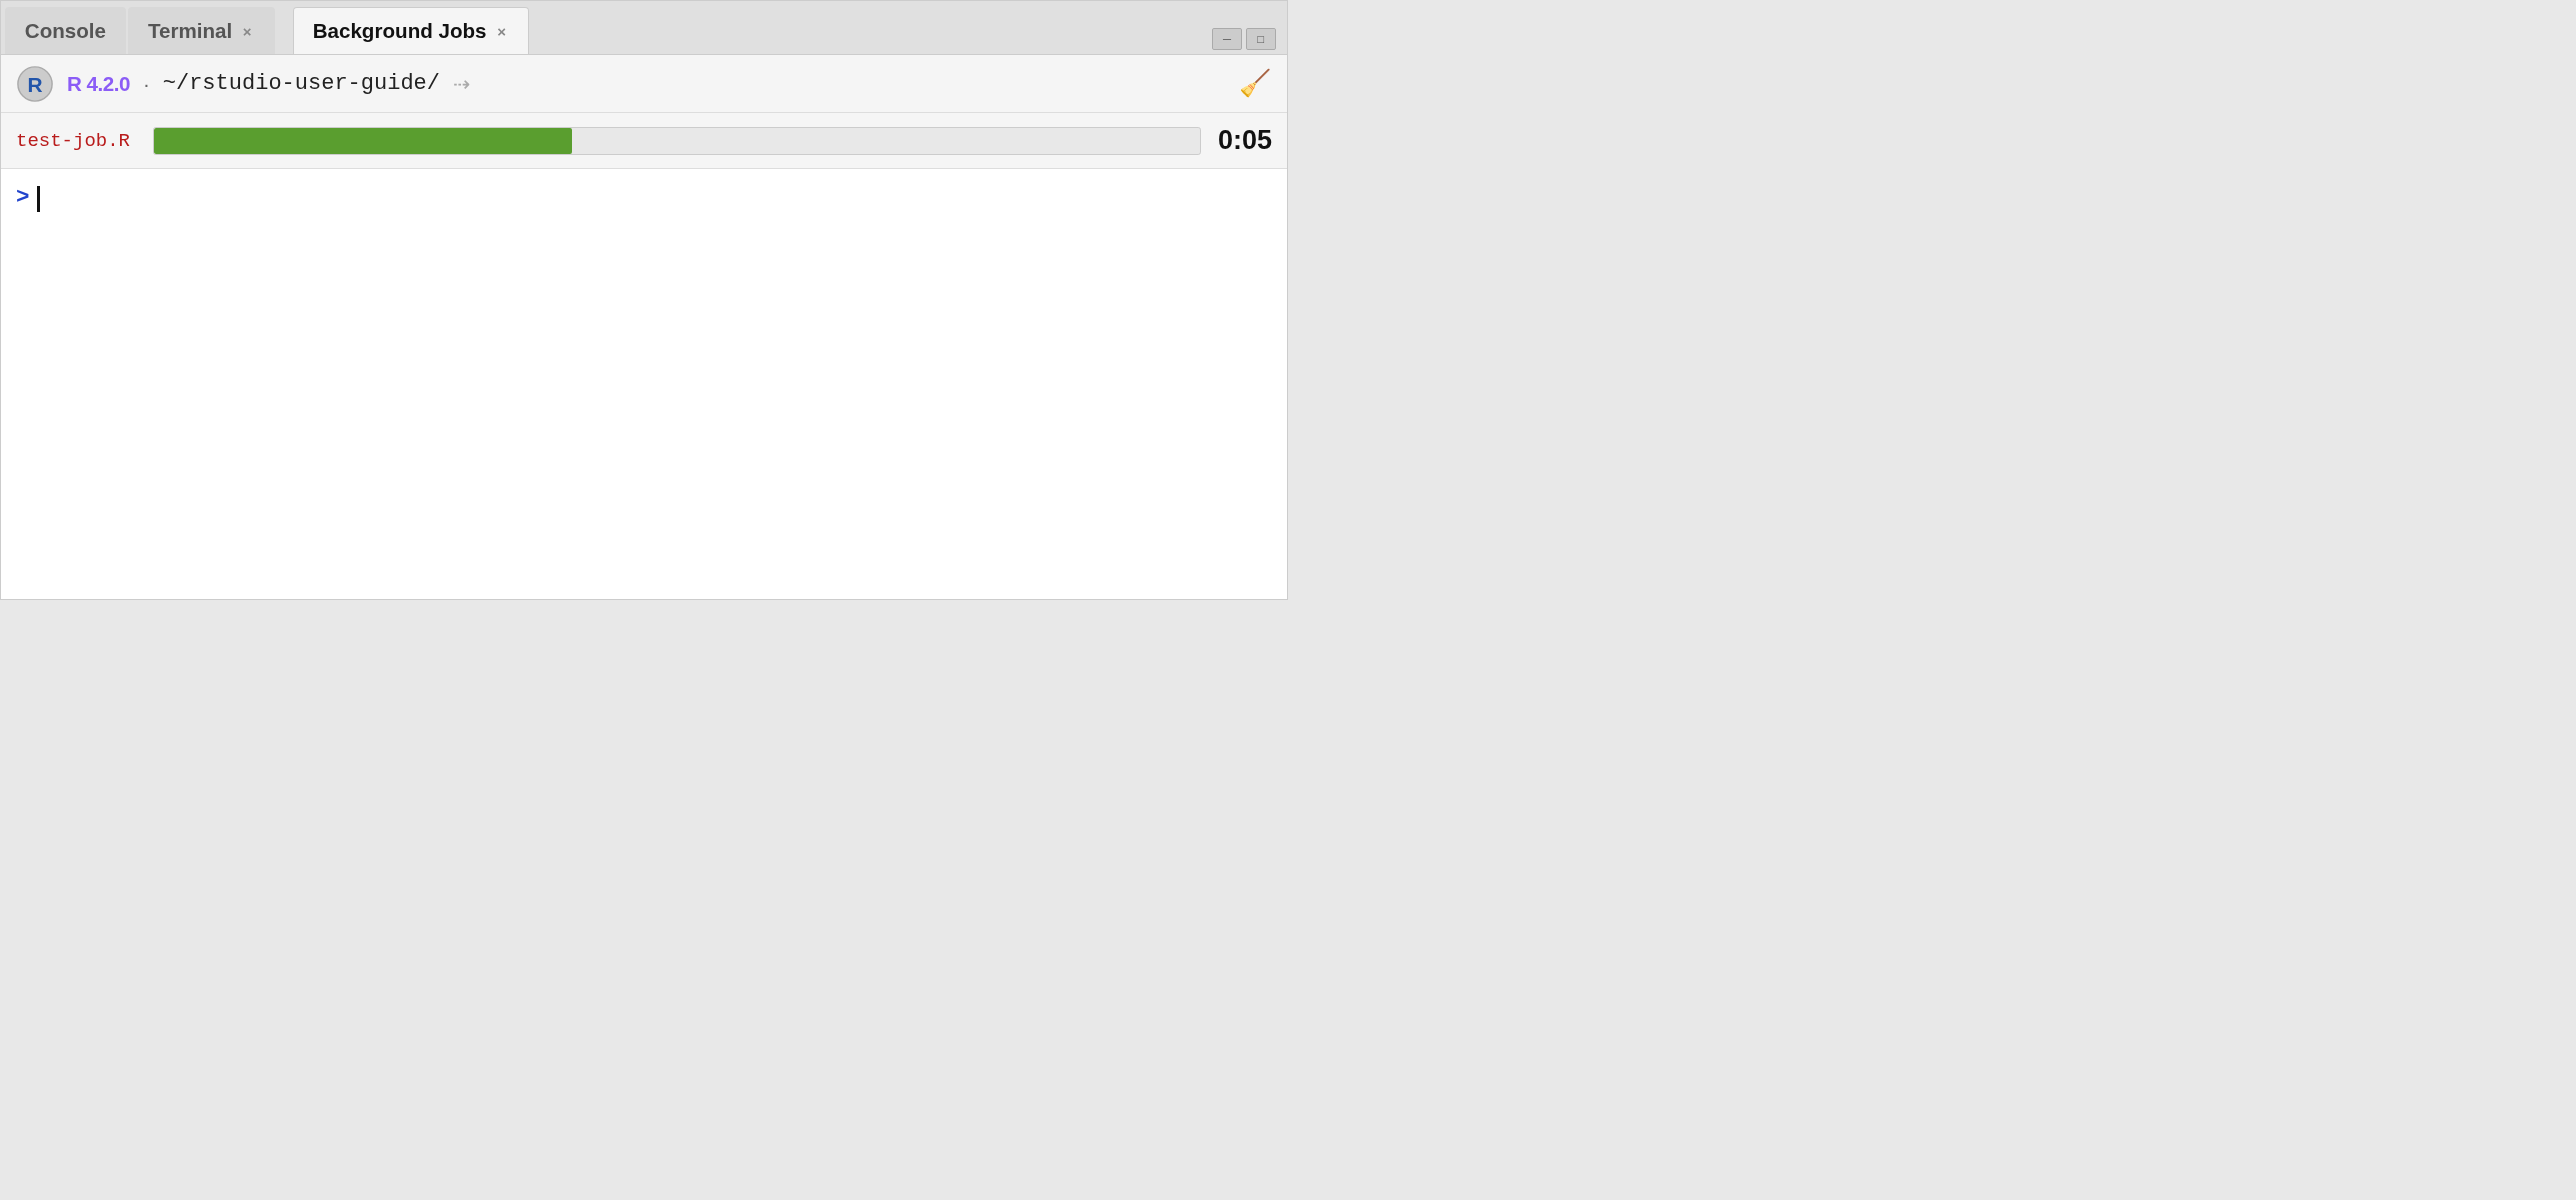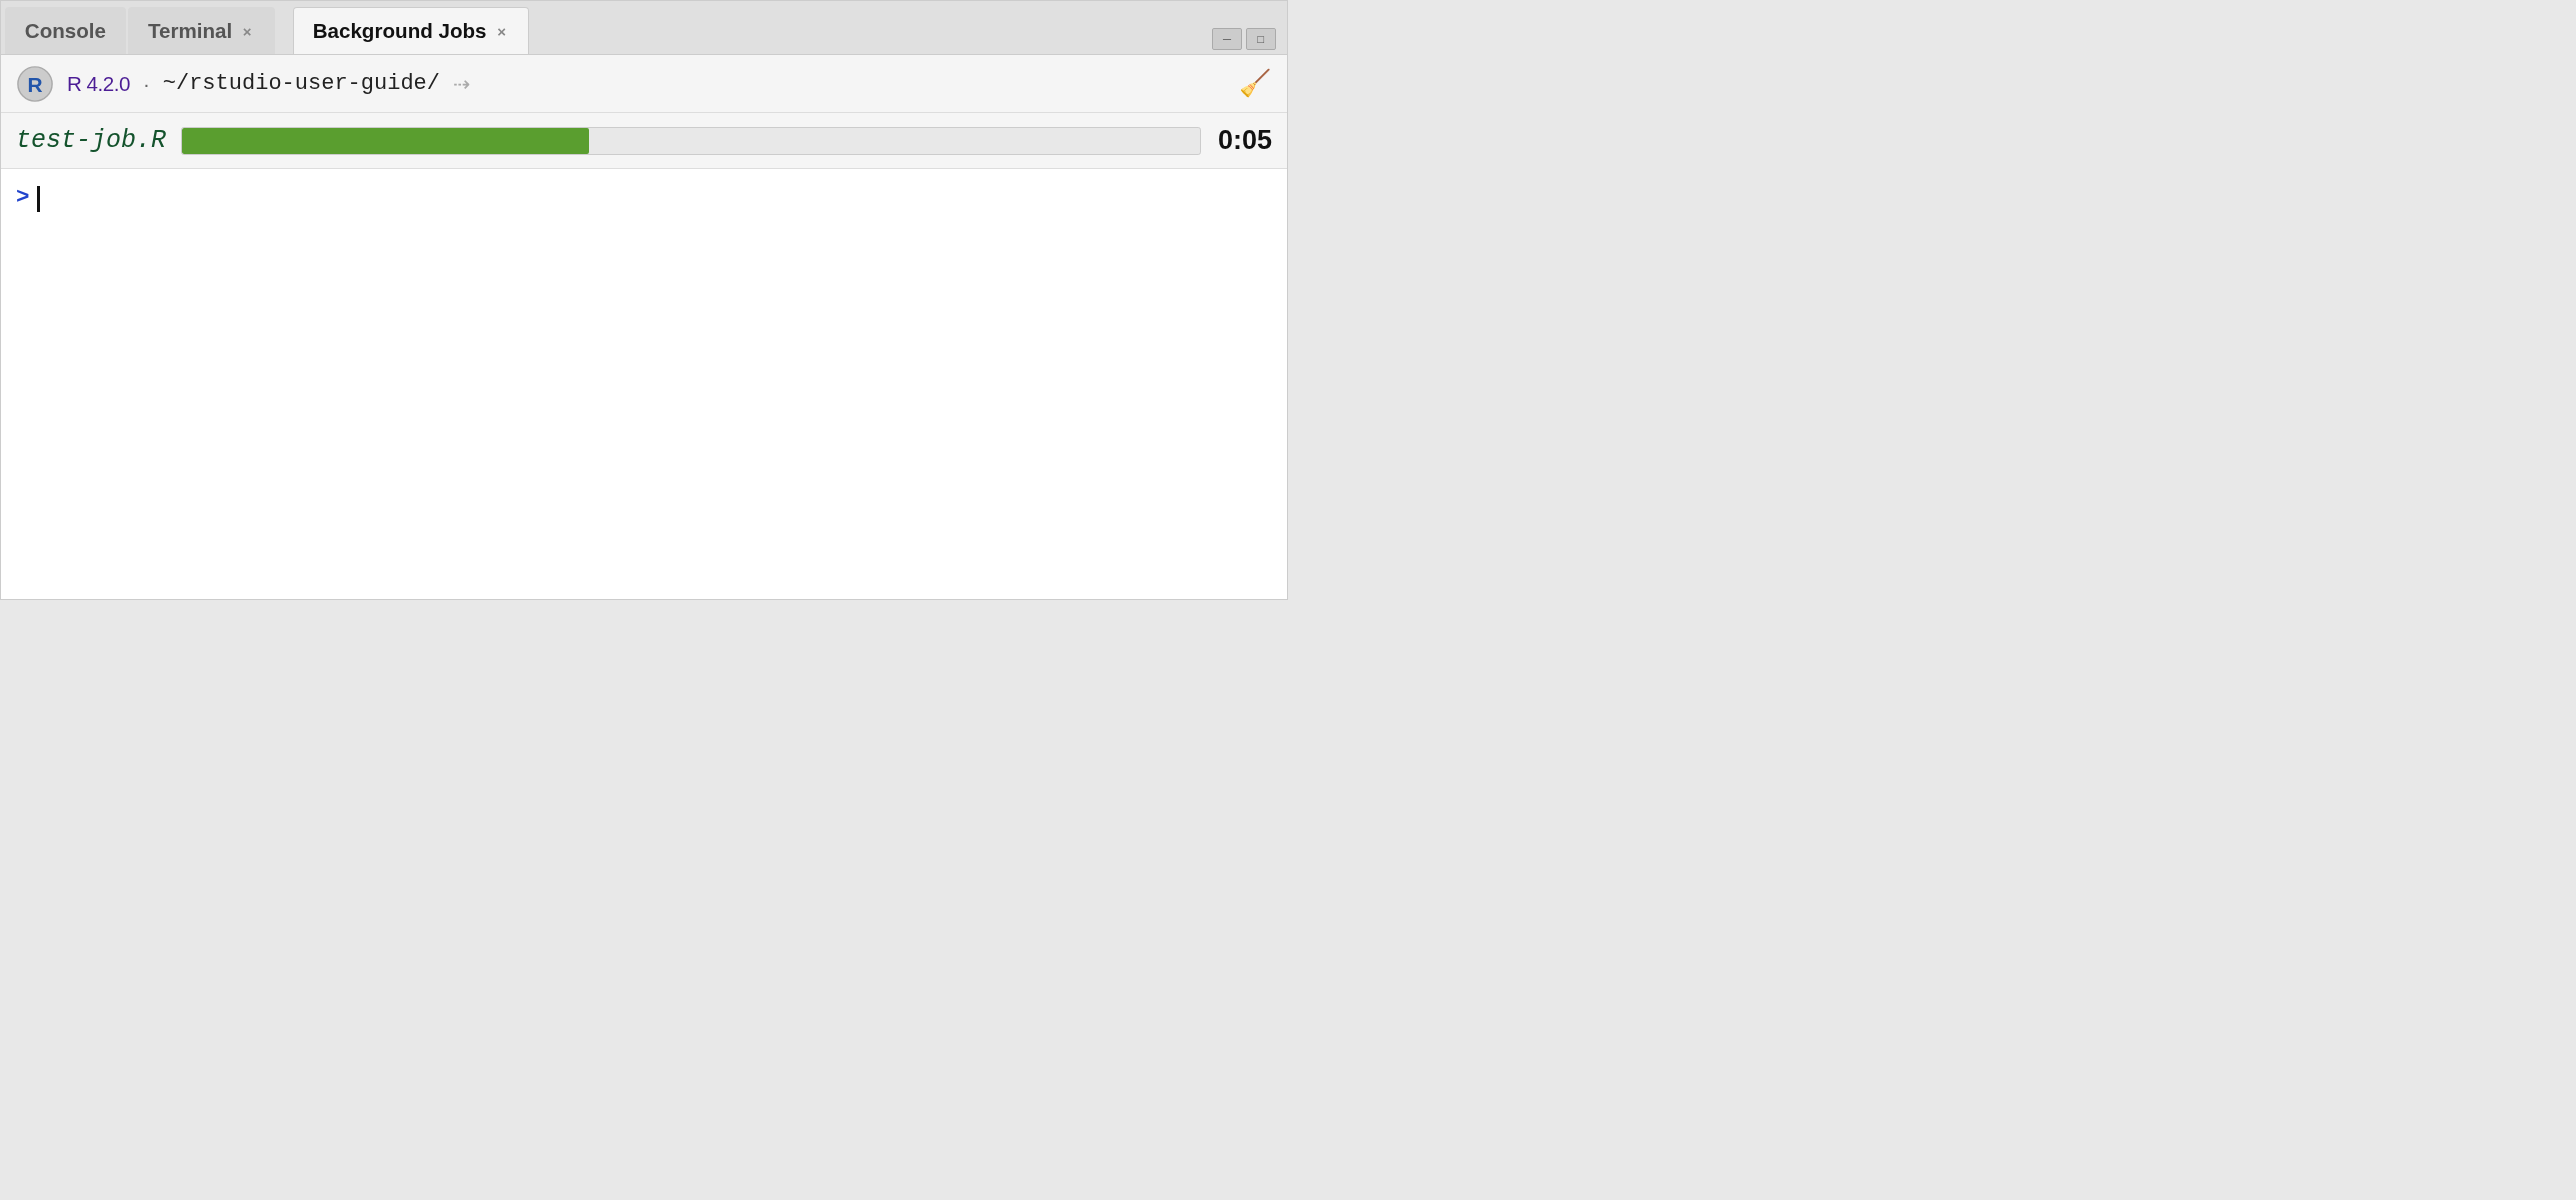--- a/index.html
+++ b/index.html
@@ -107,22 +107,22 @@
     }
 
     .r-logo {
       width: 38px;
       height: 38px;
       flex-shrink: 0;
     }
 
     .r-version {
       font-size: 20.6px;
-      color: #4c1d95;
-      font-weight: 400;
+      color: #8b5cf6;
+      font-weight: 700;
       letter-spacing: -0.5px;
     }
 
     .dot-separator {
       font-size: 20.6px;
       color: #666;
     }
 
     .working-dir {
       font-size: 22px;
@@ -147,25 +147,24 @@
       align-items: center;
       gap: 15px;
       padding: 9.4px 15px;
       background: #f5f5f5;
       border-bottom: 0.9px solid #ddd;
       height: 56px;
       flex-shrink: 0;
     }
 
     .job-name {
-      font-size: 25px;
-      color: #14532d;
+      font-size: 19px;
+      color: #b91c1c;
       font-family: 'Courier New', monospace;
       min-width: 122px;
-      font-style: italic;
     }
 
     .progress-bar-container {
       flex: 1;
       height: 28px;
       background: #e8e8e8;
       border: 0.9px solid #ccc;
       border-radius: 2.8px;
       overflow: hidden;
     }

